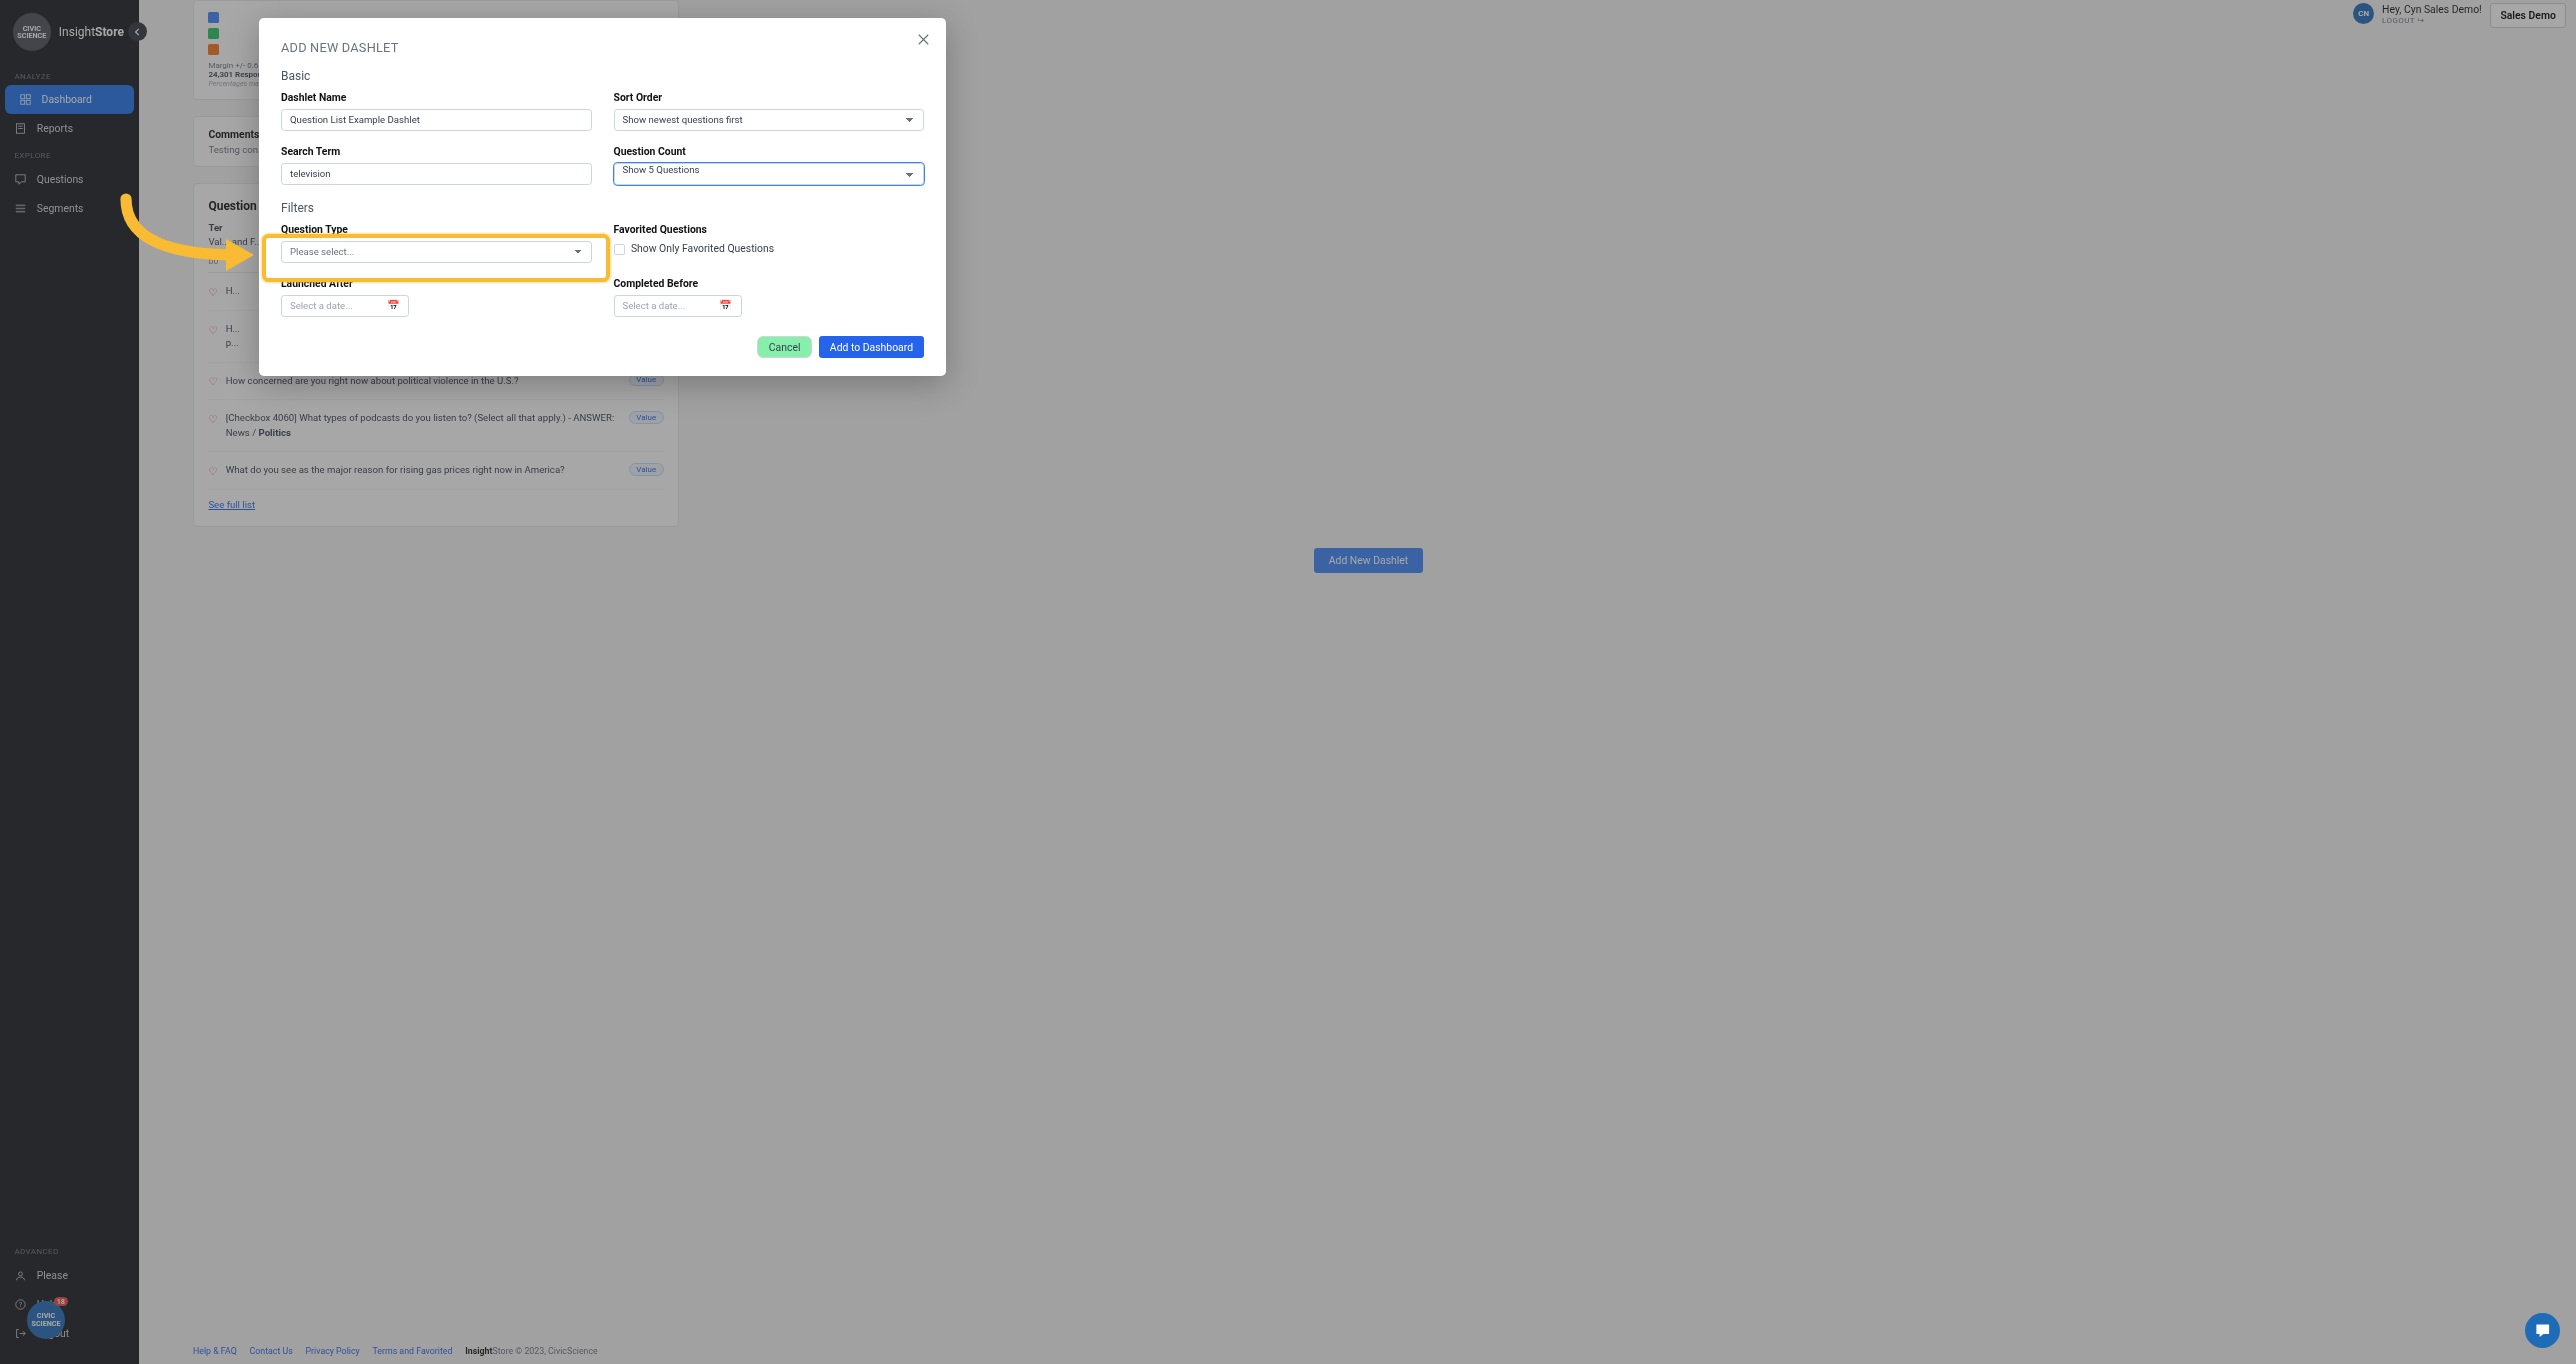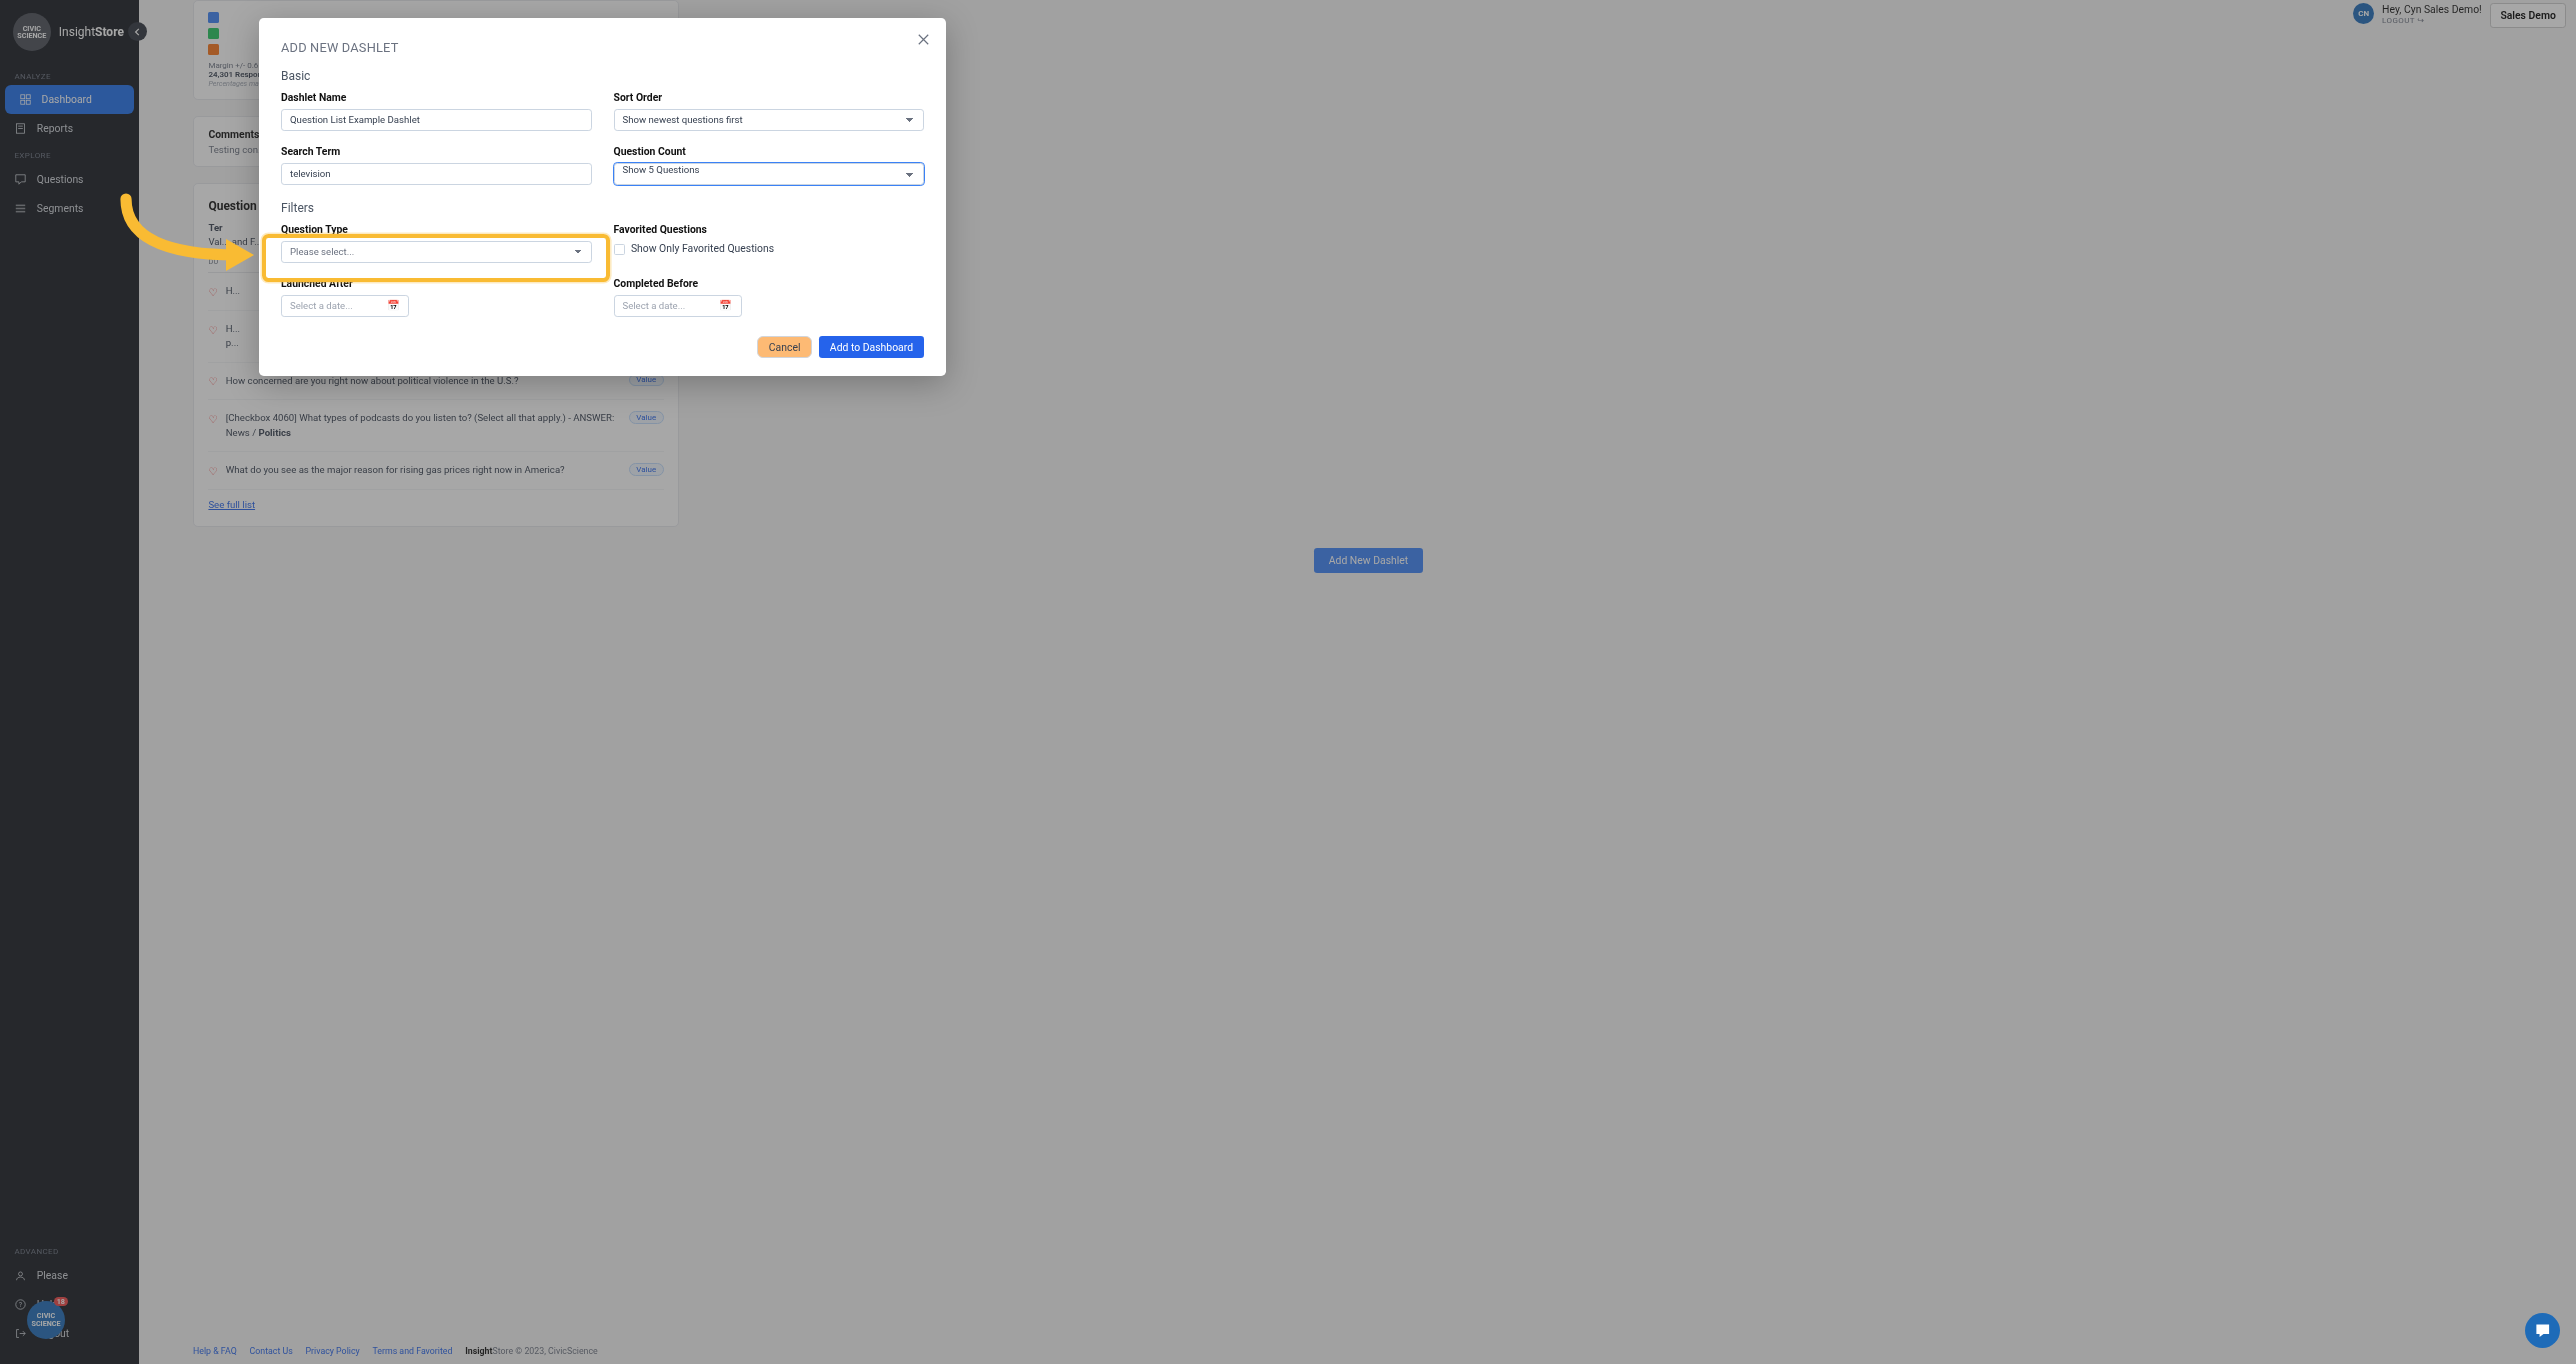--- a/index.html
+++ b/index.html
@@ -57,21 +57,21 @@
 .fld-label{font-size:10.4px;font-weight:700;color:#111;margin-bottom:4.8px;display:block}
 .inp,.sel{width:100%;height:22px;border:0.8px solid #cbd5e1;border-radius:3.2px;padding:0 8px;font-size:9.6px;color:#374151;background:#fff}
 .sel{appearance:none;background-image:linear-gradient(45deg,transparent 50%,#6b7280 50%),linear-gradient(135deg,#6b7280 50%,transparent 50%);background-position:calc(100% - 12.8px) 8.8px,calc(100% - 8.8px) 8.8px;background-size:4px 4px;background-repeat:no-repeat;cursor:pointer}
 .sel.focused{outline:1.6px solid #3b82f6;outline-offset:0}
 .date-inp{width:128px;height:22px;border:0.8px solid #cbd5e1;border-radius:3.2px;padding:0 8px;font-size:9.6px;color:#9ca3af;background:#fff;display:flex;align-items:center;justify-content:space-between}
 .date-inp .cal{color:#6b7280;font-size:10.4px}
 .chk-row{display:flex;align-items:flex-end;gap:6.4px;margin-top:6.4px}
 .chk{width:11px;height:11px;border:0.8px solid #cbd5e1;border-radius:1.6px;cursor:pointer}
 .chk-lbl{font-size:10.4px;color:#374151}
 .modal-actions{display:flex;justify-content:flex-end;gap:6.4px;margin-top:19px}
-.btn-cancel{background:#fdba74;border:0.8px solid #d1d5db;color:#374151;padding:0 11px;font-size:10.4px;border-radius:6px;cursor:pointer}
+.btn-cancel{background:#86efac;border:0.8px solid #d1d5db;color:#374151;padding:0 11px;font-size:10.4px;border-radius:6px;cursor:pointer}
 .btn-primary{background:#2563eb;border:none;color:#fff;padding:4.8px 11px;font-size:10.4px;border-radius:3.2px;cursor:pointer}
 .highlight-box{position:absolute;left:262px;top:234px;width:348px;height:48px;border:4.8px solid #f9bb33;border-radius:6.4px;z-index:40;pointer-events:none;box-shadow:0 0 0 1.6px rgba(249,187,51,.3)}
 .arrow{position:absolute;left:110px;top:191px;z-index:41;pointer-events:none}
 .intercom{position:fixed;right:16px;bottom:16px;width:35px;height:35px;border-radius:50%;background:#1e6bb8;display:flex;align-items:center;justify-content:center;color:#fff;z-index:25;cursor:pointer}
 </style>
 </head>
 <body>
 
 <div class="sidebar">
   <div class="sidebar-logo">

